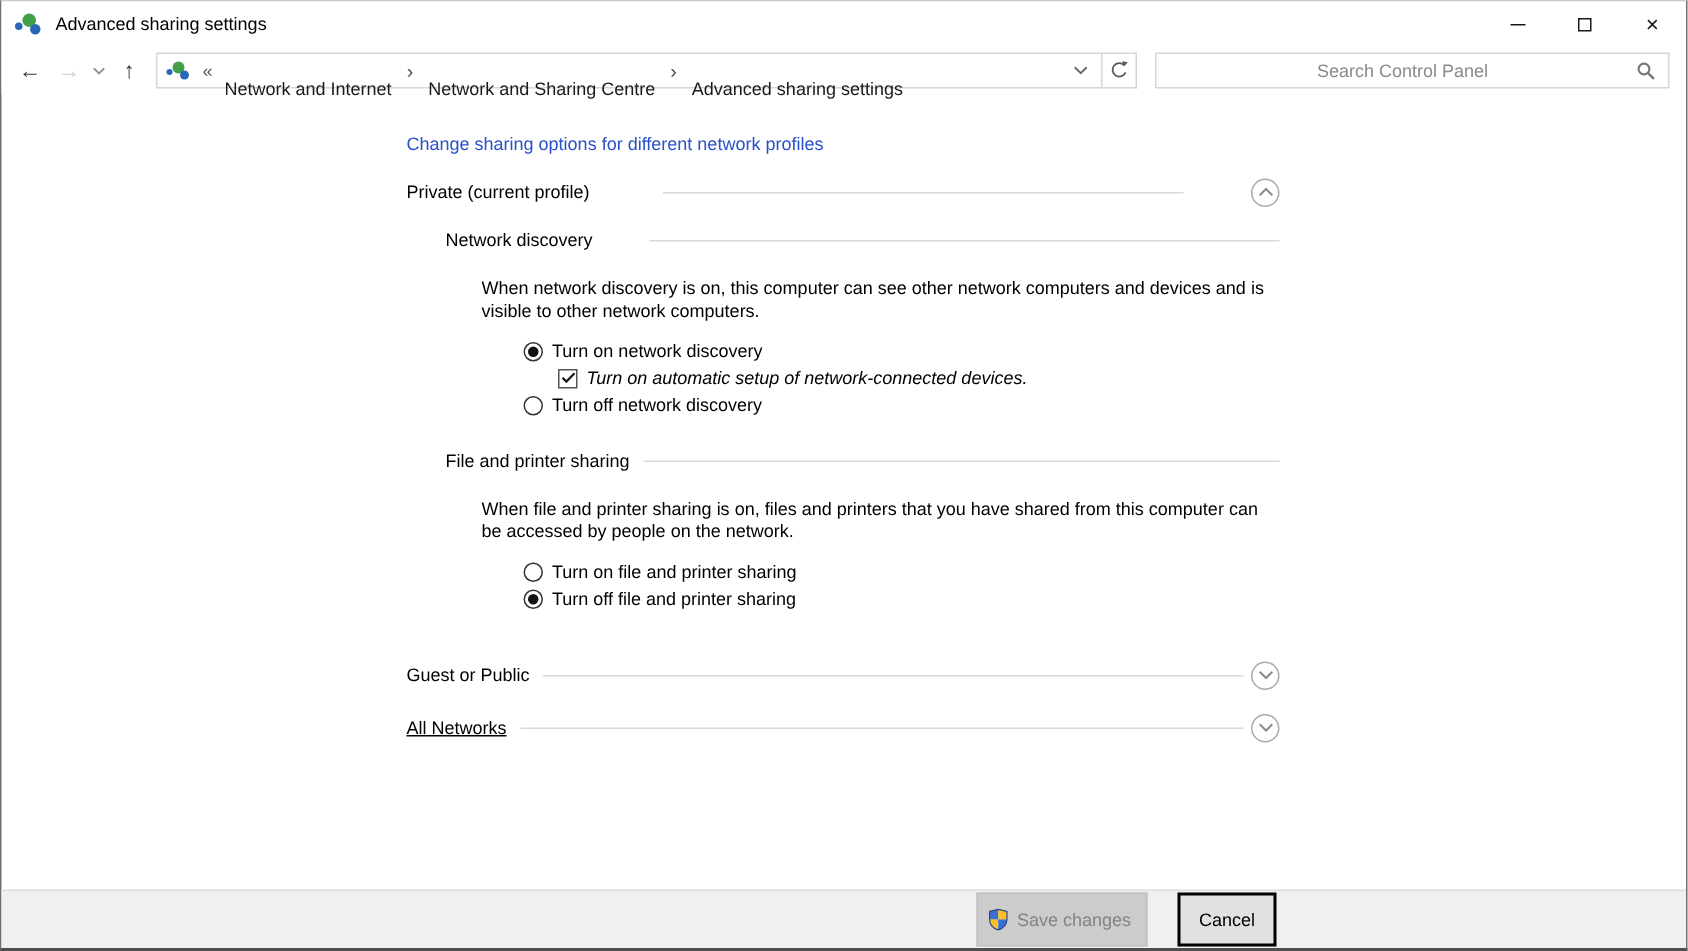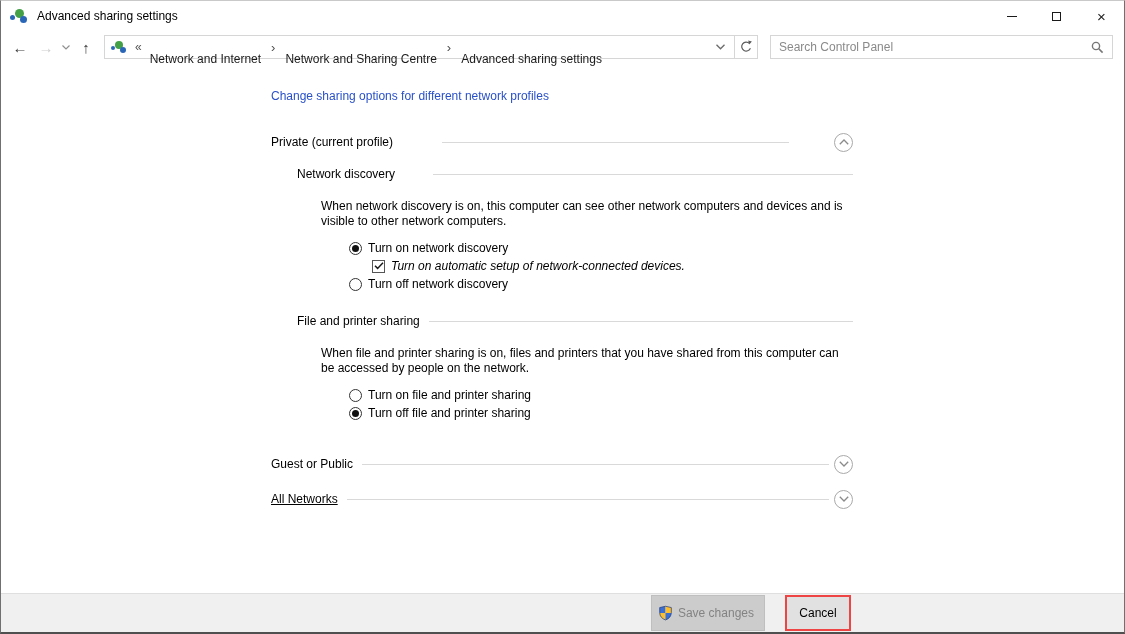--- a/index.html
+++ b/index.html
@@ -50,21 +50,21 @@
   .crumb-sep { color: #4d4d4d; margin: 0 9px; font-size: 13px; line-height: 1; }
   .addr-spacer { flex: 1; }
   .addr-dd { width: 20px; display: flex; justify-content: center; align-items: center; height: 100%; }
 
   .refresh-btn { width: 23px; height: 24px; border: 1px solid #d6d6d6; border-left: none; display: flex; align-items: center; justify-content: center; }
 
   .search-box {
     margin-left: 12px; width: 343px; height: 24px; border: 1px solid #d6d6d6;
     display: flex; align-items: center; padding: 0 8px; background: #fff;
   }
-  .search-box input { border: none; outline: none; flex: 1; font: 12px "Liberation Sans", sans-serif; color: #a16207; background: transparent; }
+  .search-box input { border: none; outline: none; flex: 1; font: 12px "Liberation Sans", sans-serif; color: #a16207; background: transparent; text-align: center; }
   .search-box input::placeholder { color: #8a8a8a; opacity: 1; }
 
   
   .content { position: absolute; left: 270px; top: 62px; width: 582px; }
   h1.page-heading { font-size: 12px; font-weight: 400; color: #2950c8; margin-top: 26px; }
   .intro { margin-top: 9px; line-height: 15px; }
 
   .profile-row { display: flex; align-items: center; height: 20px; }
   .flex-line { flex: 1; border-top: 1px solid #d9d9d9; margin-left: 9px; }
   .flex-line.to-chevron { margin-right: 5px; }
@@ -85,42 +85,42 @@
     content: ""; position: absolute; left: 2px; top: 2px; width: 7px; height: 7px;
     border-radius: 50%; background: #111;
   }
   .checkbox {
     width: 13px; height: 13px; border: 1px solid #555; margin-right: 6px;
     position: relative; flex: 0 0 auto; background: #fff;
     display: flex; align-items: center; justify-content: center;
   }
 
   
-  .mt-private { margin-top: 29px; gap: 40px; }
+  .mt-private { margin-top: 15px; gap: 40px; }
   .mt-nd { margin-top: 13px; gap: 29px; }
   .mt-desc { margin-top: 16px; }
   .mt-opt1 { margin-top: 12px; }
   .mt-chk { margin-top: 4px; font-style: italic; }
   .mt-opt2 { margin-top: 4px; }
   .mt-fp { margin-top: 21px; }
   .mt-guest { margin-top: 34px; }
   .mt-all { margin-top: 15px; text-decoration: underline; }
 
   
   .footer {
     position: absolute; left: 0; right: 0; bottom: 0; height: 39px;
     background: #f0f0f0; border-top: 1px solid #dfdfdf;
     display: flex; align-items: center; justify-content: flex-end; padding-right: 273px;
   }
   .btn { height: 36px; font: 12px "Liberation Sans", sans-serif; display: flex; align-items: center; justify-content: center; }
   .btn-save {
     background: #cccccc; border: 1px solid #bfbfbf; color: #838383;
     padding: 0 10px 0 6px; gap: 5px; margin-right: 20px;
   }
-  .btn-cancel { width: 66px; background: #e1e1e1; border: 2px solid #ef4444; color: #000; }
+  .btn-cancel { width: 66px; background: #e1e1e1; border: 2px solid #000000; color: #000; }
 
   svg { display: block; }
 </style>
 </head>
 <body>
 
 <div class="window">
 
   <div class="titlebar">
     <span class="app-icon">

